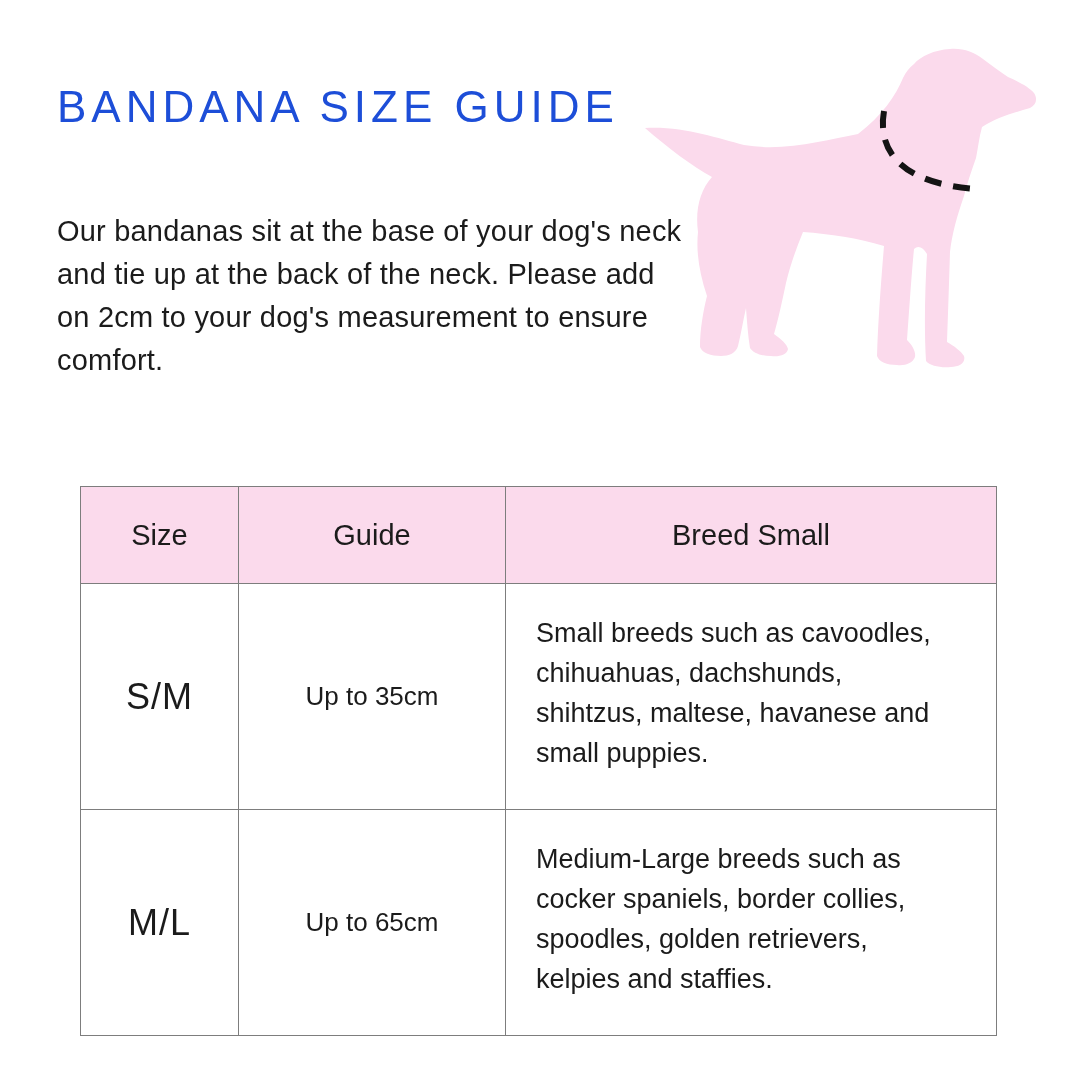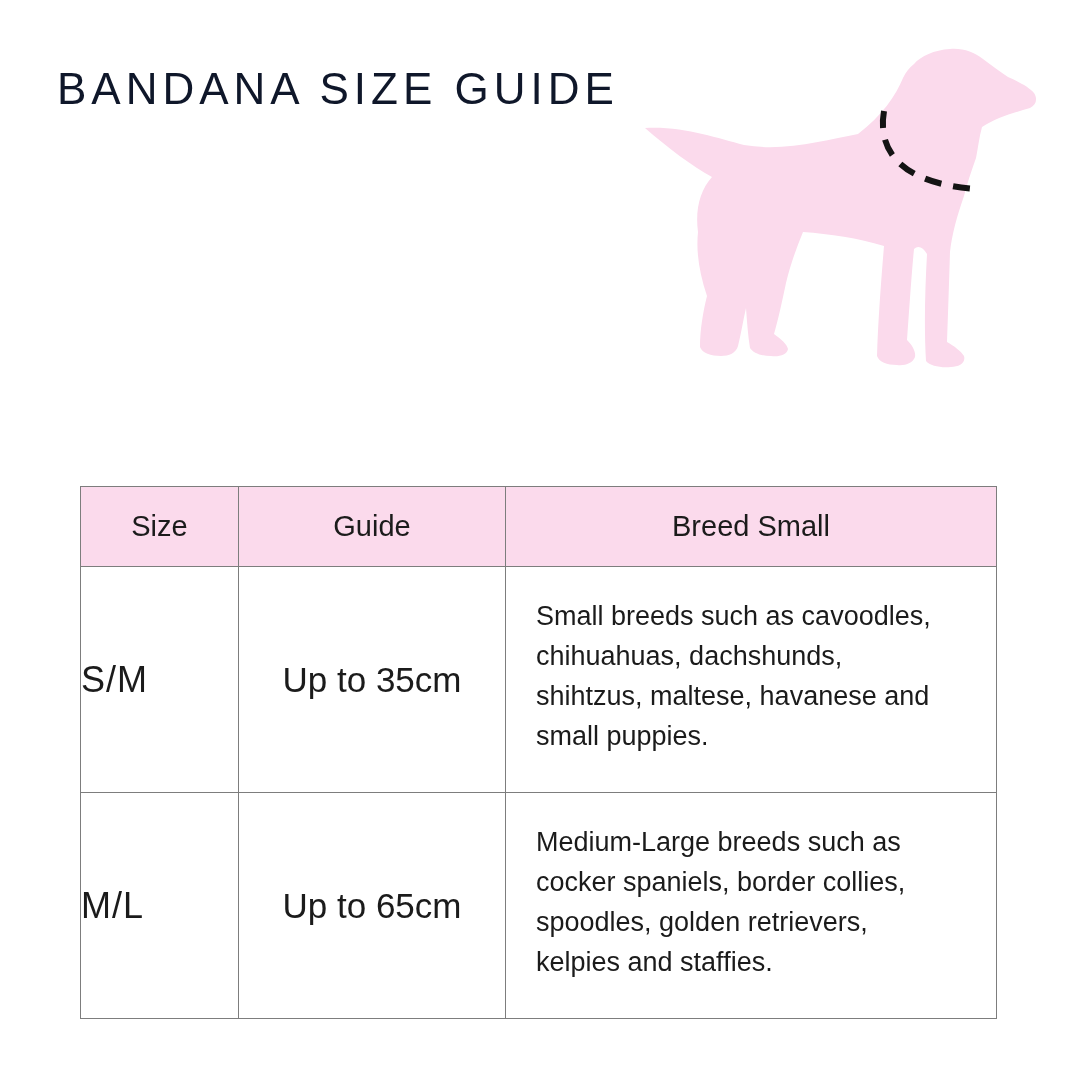--- a/index.html
+++ b/index.html
@@ -9,25 +9,25 @@
     font-family: "Liberation Sans", sans-serif;
     color: #1b1b1b;
     position: relative;
     overflow: hidden;
   }
   .canvas { position: absolute; inset: 0; }
 
   .page-title {
     position: absolute;
     left: 57px;
-    top: 64px;
+    top: 82px;
     font-size: 44px;
     font-weight: 300;
     letter-spacing: 5px;
-    color: #0f172a;
+    color: #1d4ed8;
     white-space: nowrap;
   }
 
   .intro-text {
     position: absolute;
     left: 57px;
     top: 210px;
     width: 625px;
     font-size: 29px;
     font-weight: 300;
@@ -55,53 +55,54 @@
   }
   .size-table th, .size-table td {
     border: 1.5px solid #7d7d7d;
     vertical-align: middle;
   }
   .size-table col.col-size  { width: 158px; }
   .size-table col.col-neck  { width: 267px; }
   .size-table col.col-breed { width: 491px; }
 
   .size-table thead th {
-    height: 80px;
+    height: 97px;
     font-size: 29px;
     font-weight: 300;
     text-align: center;
   }
   .size-table tbody tr { height: 226px; }
 
   .cell-size {
-    text-align: left;
+    text-align: center;
     font-size: 36px;
     font-weight: 300;
     letter-spacing: 1px;
   }
   .cell-neck {
     text-align: center;
-    font-size: 35px;
+    font-size: 26px;
     font-weight: 300;
   }
   .cell-breed {
     text-align: left;
     font-size: 27px;
     font-weight: 300;
     line-height: 40px;
     padding: 12px 58px 20px 30px;
   }
 </style>
 </head>
 <body>
 
 <div class="canvas">
 
   <h1 class="page-title">BANDANA SIZE GUIDE</h1>
 
+  <p class="intro-text">Our bandanas sit at the base of your dog's neck and tie up at the back of the neck. Please add on 2cm to your dog's measurement to ensure comfort.</p>
 
   <div class="dog-illustration">
     <svg viewBox="615 18 430 385" xmlns="http://www.w3.org/2000/svg">
       <path d="M 645,128
                C 684,126 716,138 744,145
                C 784,152 826,140 858,134
                C 882,116 896,95 903,78
                C 906,72 909,68 914,64
                C 921,56 934,50 950,49
                C 963,48 974,52 983,59

